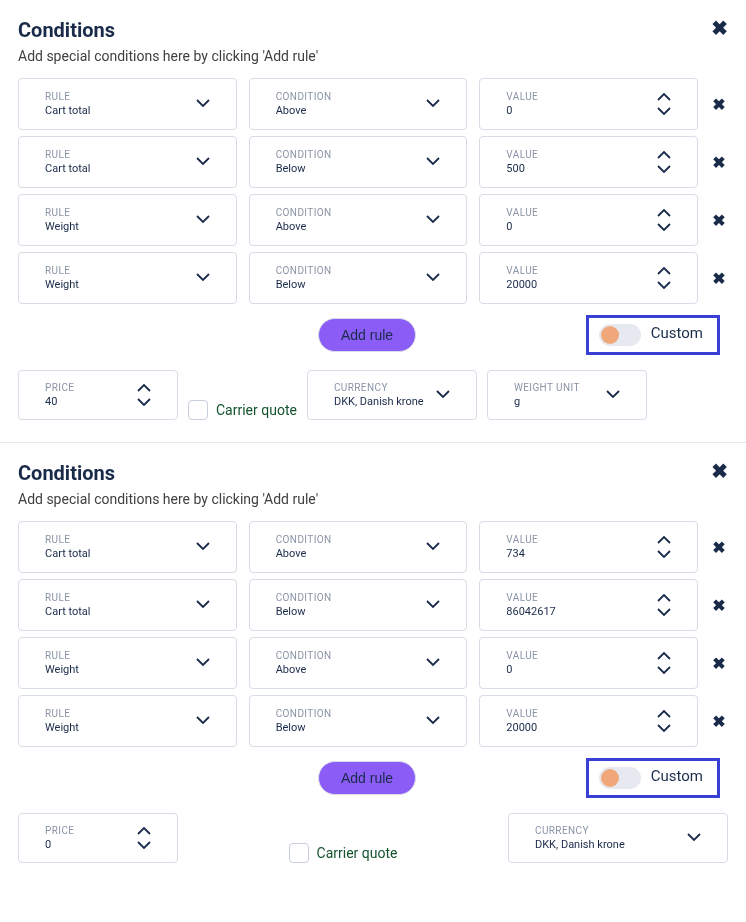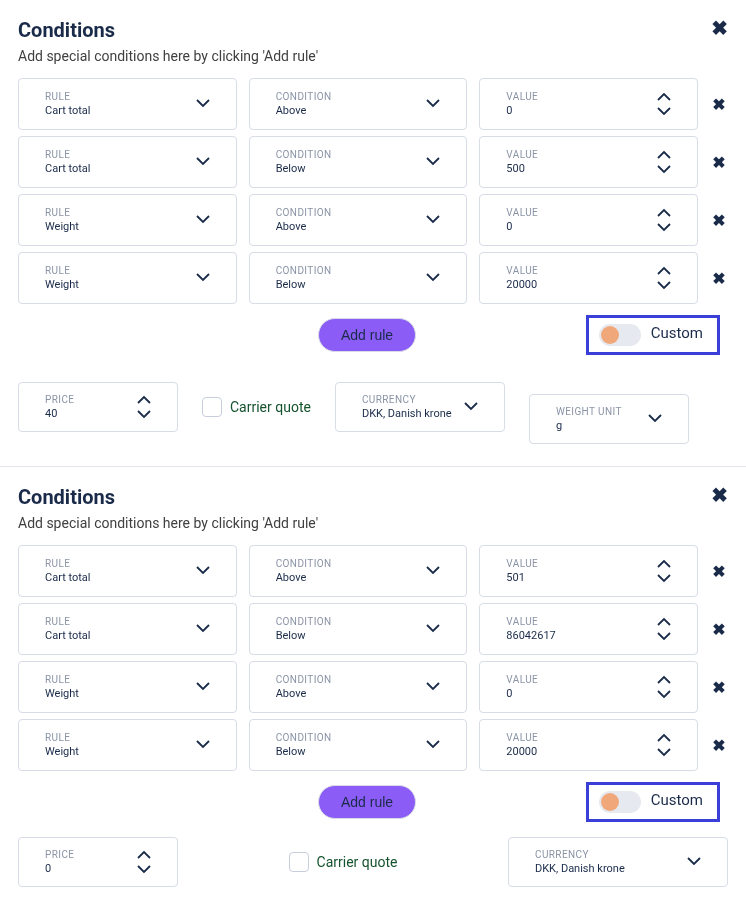--- a/index.html
+++ b/index.html
@@ -133,22 +133,22 @@
     height: 18px;
     border-radius: 50%;
     background: #f0a87a;
   }
   .toggle-label {
     color: #1a2b4a;
     font-size: 15px;
   }
   .bottom-row {
     display: flex;
-    gap: 24px;
-    align-items: center;
+    gap: 10px;
+    align-items: flex-end;
   }
   .bottom-row .field-box { min-height: 50px; }
   .carrier-quote {
     display: flex;
     align-items: center;
     gap: 8px;
     color: #14532d;
   }
   .checkbox {
     width: 20px;
@@ -379,21 +379,21 @@
           <div class="field-inner">
             <div class="field-label">CURRENCY</div>
             <div class="field-value">DKK, Danish krone</div>
           </div>
           <span class="chev chev-down">
             <svg width="14" height="9" viewBox="0 0 14 9">
               <path d="M1 1 L7 7 L13 1" fill="none" stroke="#1a2b4a" stroke-width="1.8"></path>
             </svg>
           </span>
         </div>
-        <div class="field-box" style="flex: 0 0 160px; margin-top: 24px;">
+        <div class="field-box" style="flex: 0 0 160px;">
           <div class="field-inner">
             <div class="field-label">WEIGHT UNIT</div>
             <div class="field-value">g</div>
           </div>
           <span class="chev chev-down">
             <svg width="14" height="9" viewBox="0 0 14 9">
               <path d="M1 1 L7 7 L13 1" fill="none" stroke="#1a2b4a" stroke-width="1.8"></path>
             </svg>
           </span>
         </div>
@@ -425,21 +425,21 @@
             </div>
             <span class="chev chev-down">
               <svg width="14" height="9" viewBox="0 0 14 9">
                 <path d="M1 1 L7 7 L13 1" fill="none" stroke="#1a2b4a" stroke-width="1.8"></path>
               </svg>
             </span>
           </div>
           <div class="field-box">
             <div class="field-inner">
               <div class="field-label">VALUE</div>
-              <div class="field-value">501</div>
+              <div class="field-value">734</div>
             </div>
             <span class="chev-pair">
               <span>
                 <svg width="14" height="9" viewBox="0 0 14 9">
                   <path d="M1 8 L7 2 L13 8" fill="none" stroke="#1a2b4a" stroke-width="1.8"></path>
                 </svg>
               </span>
               <span>
                 <svg width="14" height="9" viewBox="0 0 14 9">
                   <path d="M1 1 L7 7 L13 1" fill="none" stroke="#1a2b4a" stroke-width="1.8"></path>

